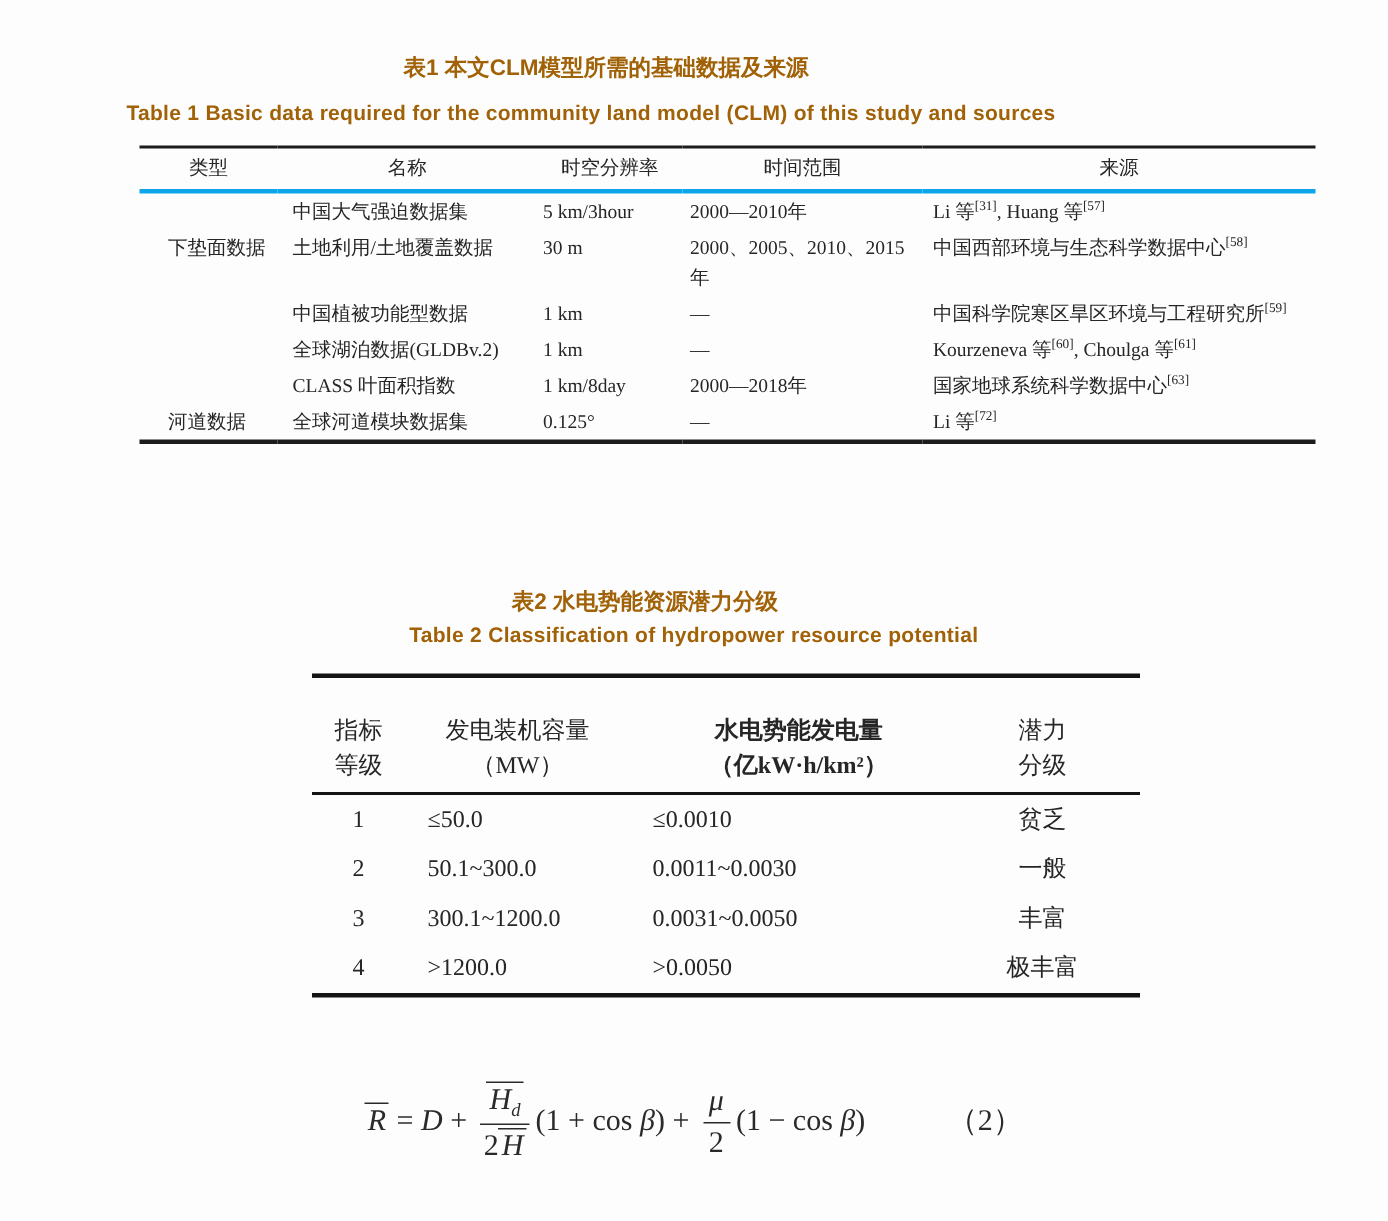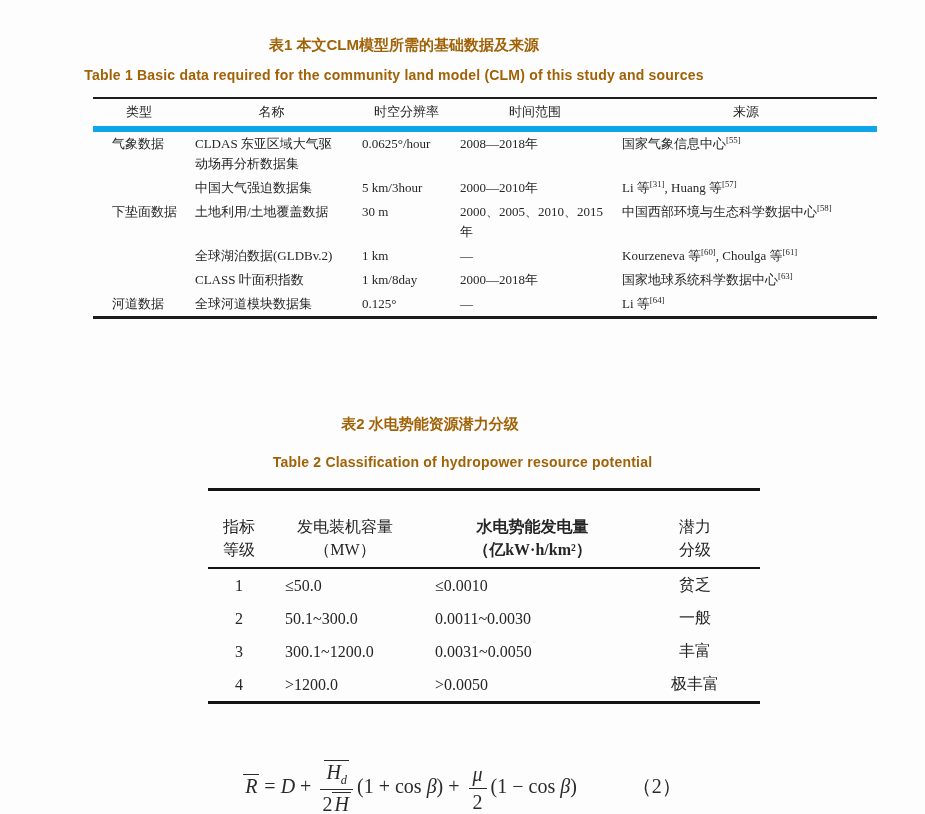--- a/index.html
+++ b/index.html
@@ -12,35 +12,35 @@
   }
   .caption{
     font-family:"Liberation Sans","DejaVu Sans",sans-serif;
     font-weight:bold;
     color:#a16207;
     text-align:center;
   }
   .cap-zh1{width:808px;margin-top:36px;font-size:15px;}
   .cap-en1{width:788px;margin-top:12px;font-size:14px;letter-spacing:.2px;}
   .cap-zh2{width:860px;margin-top:96px;font-size:15px;}
-  .cap-en2{width:925px;margin-top:20px;font-size:14px;letter-spacing:.2px;}
+  .cap-en2{width:925px;margin-top:4px;font-size:14px;letter-spacing:.2px;}
 
   table{border-collapse:collapse;table-layout:fixed;}
   sup{font-size:.68em;line-height:0;}
 
   
   #table1{
     margin:14px 0 0 93px;width:784px;
     border-top:2px solid #1c1c1c;
     border-bottom:3px solid #1c1c1c;
     font-size:13px;
   }
   #table1 th{
     font-weight:normal;text-align:center;
-    border-bottom:6px solid #0ea5e9;
+    border-bottom:3px solid #0ea5e9;
     padding:4px 2px 5px;
   }
   #table1 td{
     vertical-align:top;
     padding:2px 2px 2px 4px;
     line-height:20px;
   }
   #table1 td:nth-child(1){padding-left:19px;}
   #table1 td:nth-child(2){padding-left:10px;padding-right:14px;}
   #table1 td:nth-child(3){padding-left:4px;}
@@ -97,60 +97,60 @@
     <tr>
         <th>类型</th>
         <th>名称</th>
         <th>时空分辨率</th>
         <th>时间范围</th>
         <th>来源</th>
       </tr>
   </thead>
   <tbody>
       <tr>
-        <td>气象数据</td>
-        <td>CLDAS 东亚区域大气驱动场再分析数据集</td>
-        <td>0.0625°/hour</td>
-        <td>2008—2018年</td>
-        <td>国家气象信息中心<sup>[55]</sup></td>
-      </tr>
-      <tr>
         <td></td>
         <td>中国大气强迫数据集</td>
         <td>5 km/3hour</td>
         <td>2000—2010年</td>
         <td>Li 等<sup>[31]</sup>, Huang 等<sup>[57]</sup></td>
       </tr>
       <tr>
         <td>下垫面数据</td>
         <td>土地利用/土地覆盖数据</td>
         <td>30 m</td>
         <td>2000、2005、2010、2015年</td>
         <td>中国西部环境与生态科学数据中心<sup>[58]</sup></td>
       </tr>
       <tr>
         <td></td>
+        <td>中国植被功能型数据</td>
+        <td>1 km</td>
+        <td>—</td>
+        <td>中国科学院寒区旱区环境与工程研究所<sup>[59]</sup></td>
+      </tr>
+      <tr>
+        <td></td>
         <td>全球湖泊数据(GLDBv.2)</td>
         <td>1 km</td>
         <td>—</td>
         <td>Kourzeneva 等<sup>[60]</sup>, Choulga 等<sup>[61]</sup></td>
       </tr>
       <tr>
         <td></td>
         <td>CLASS 叶面积指数</td>
         <td>1 km/8day</td>
         <td>2000—2018年</td>
         <td>国家地球系统科学数据中心<sup>[63]</sup></td>
       </tr>
       <tr>
         <td>河道数据</td>
         <td>全球河道模块数据集</td>
         <td>0.125°</td>
         <td>—</td>
-        <td>Li 等<sup>[64]</sup></td>
+        <td>Li 等<sup>[72]</sup></td>
       </tr>
     </tbody>
 </table>
 
 <div class="caption cap-zh2">表2 水电势能资源潜力分级</div>
 <div class="caption cap-en2">Table 2 Classification of hydropower resource potential</div>
 
 <table id="table2">
   <colgroup>
     <col style="width:62px">

